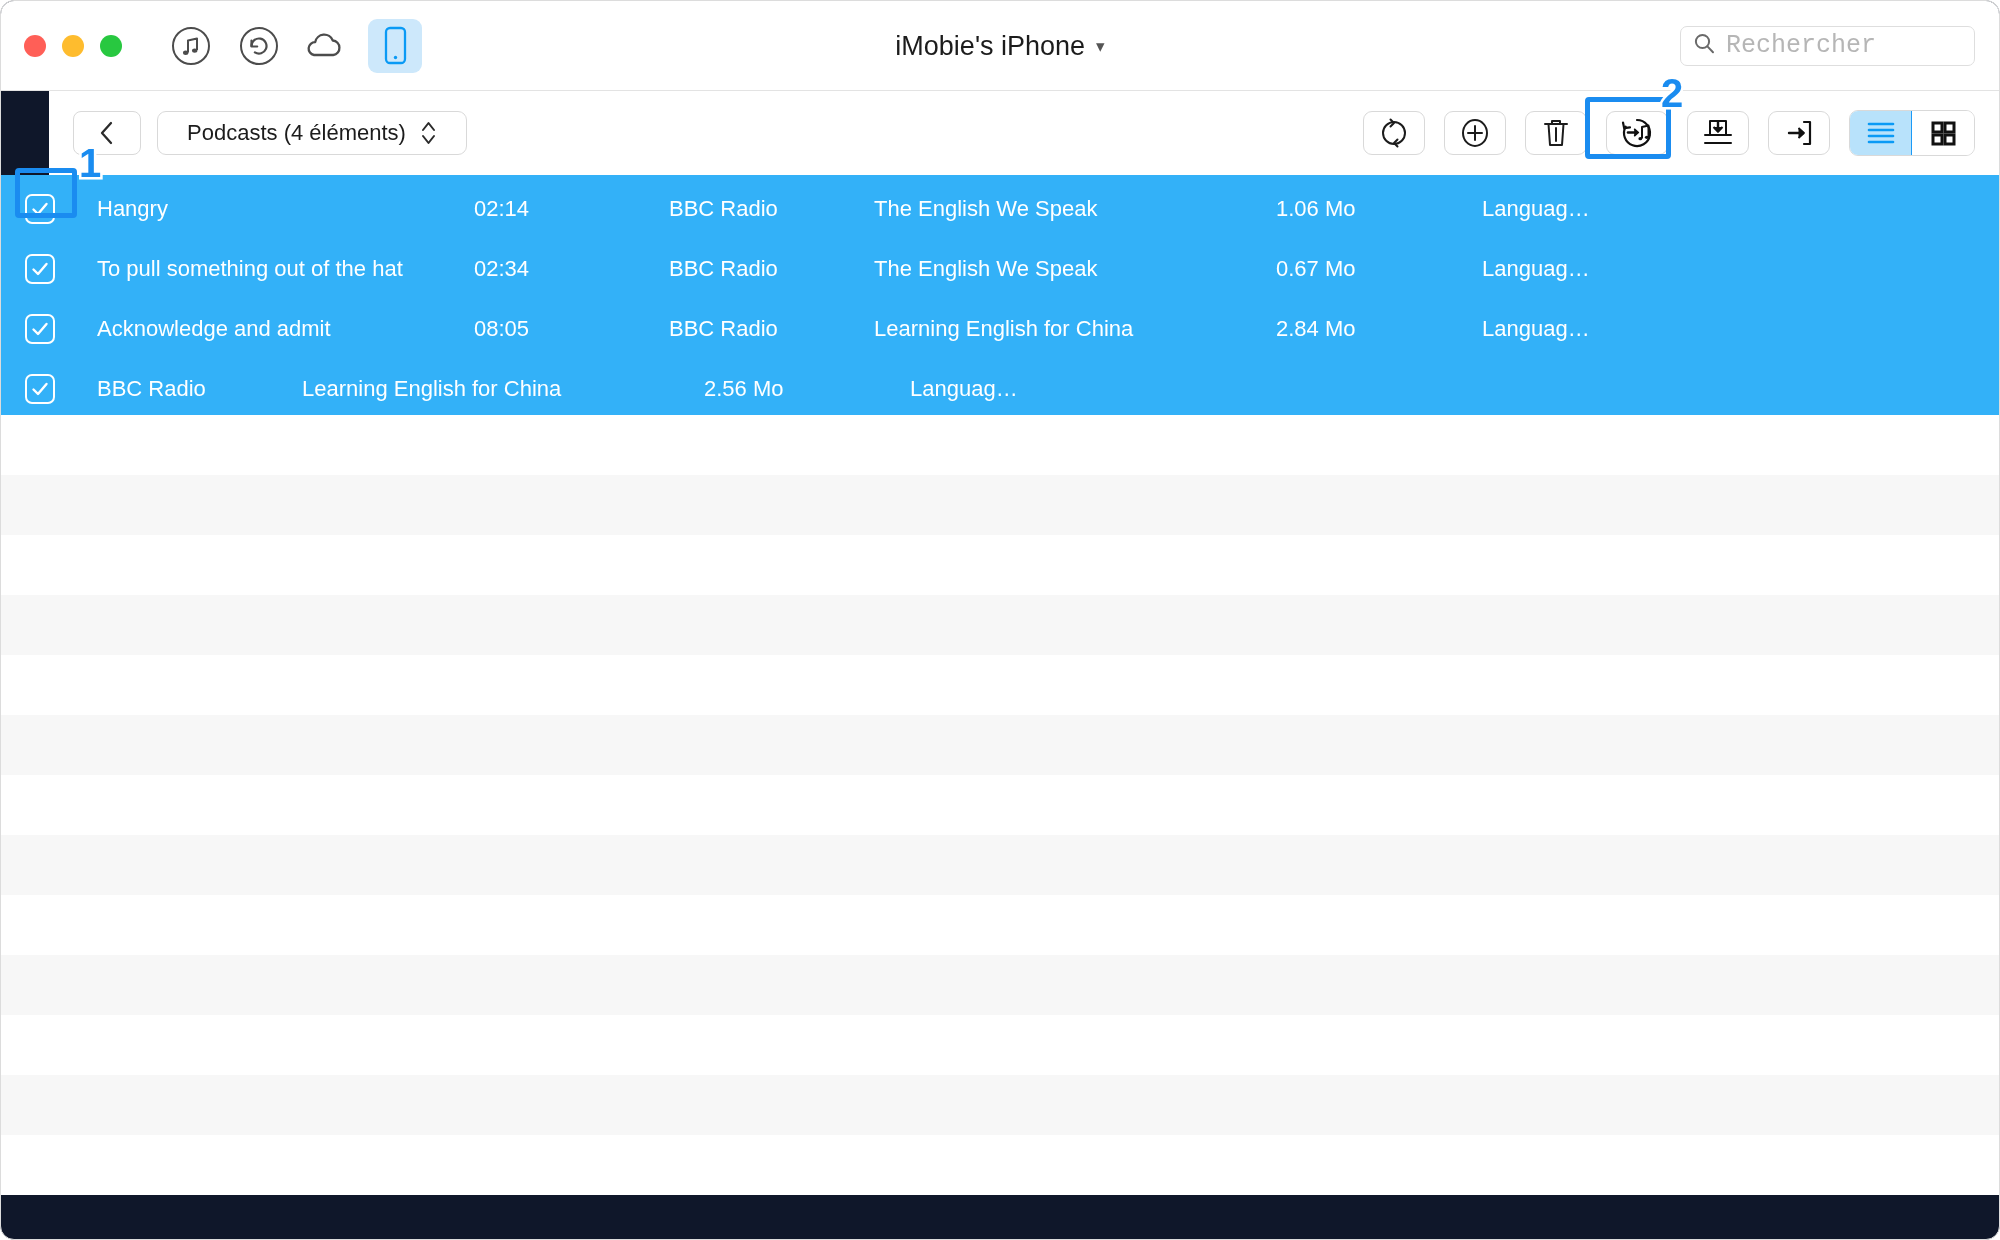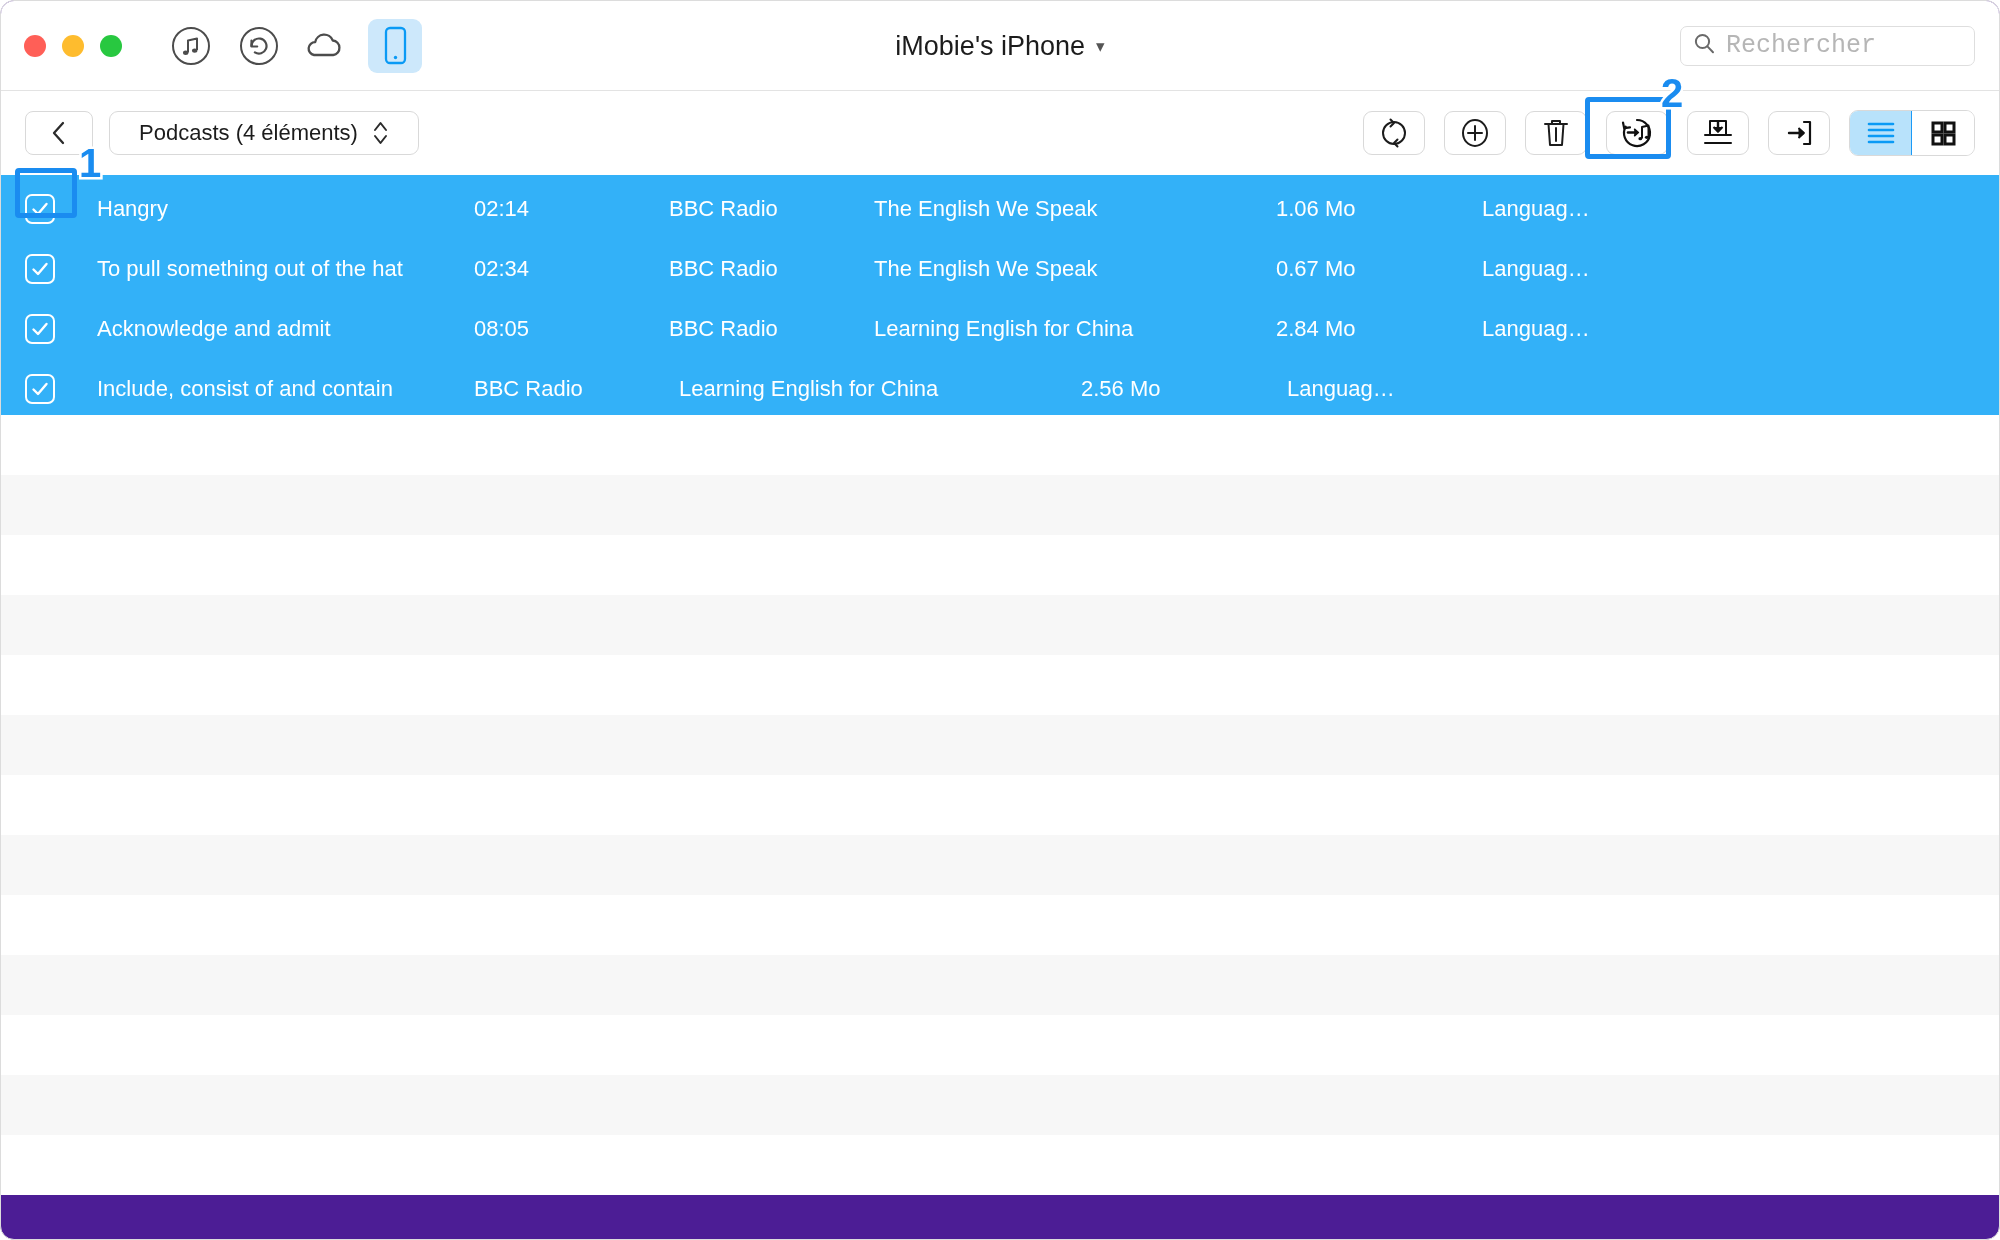--- a/index.html
+++ b/index.html
@@ -5,21 +5,21 @@
   * { box-sizing: border-box; margin: 0; padding: 0; }
   html, body {
     width: 2000px; height: 1240px;
     background: #ffffff;
     font-family: "Liberation Sans", sans-serif;
     overflow: hidden;
   }
   #app {
     position: relative;
     width: 2000px; height: 1240px;
-    background: #4c1d95;
+    background: #0f172a;
     border-radius: 14px;
     overflow: hidden;
     border: 1px solid #dcdcdc;
   }
 
   
   .titlebar {
     position: relative;
     height: 90px;
     background: #ffffff;
@@ -76,20 +76,21 @@
   }
   .search-box input::placeholder { color: #b6b6b6; }
 
   
   .toolbar {
     position: relative;
     height: 84px;
     background: #ffffff;
     display: flex; align-items: center;
     padding: 0 24px;
+    margin-left: 48px;
   }
   .back-btn {
     width: 68px; height: 44px;
     border: 1px solid #d9d9d9; border-radius: 8px;
     background: #fff;
     display: flex; align-items: center; justify-content: center;
   }
   .path-select {
     margin-left: 16px;
     height: 44px;
@@ -400,21 +401,20 @@
         <div class="td c-cls"></div>
       </div>
       <div class="trow">
         <div class="td chk c-chk">
           <div class="cbox onblue">
             <svg width="20" height="20" viewBox="0 0 20 20">
               <path d="M3.5 10.5 L8 15 L16.5 5" fill="none" stroke="#ffffff" stroke-width="2.4" stroke-linecap="round" stroke-linejoin="round"></path>
             </svg>
           </div>
         </div>
-        <div class="td c-nom">Include, consist of and contain</div>
         <div class="td c-art">BBC Radio</div>
         <div class="td c-alb">Learning English for China</div>
         <div class="td c-tai">2.56 Mo</div>
         <div class="td c-gen">Languag…</div>
         <div class="td c-cls"></div>
       </div>
     </div>
 
   <div class="filler" id="filler">
       <div class="fr"></div>

